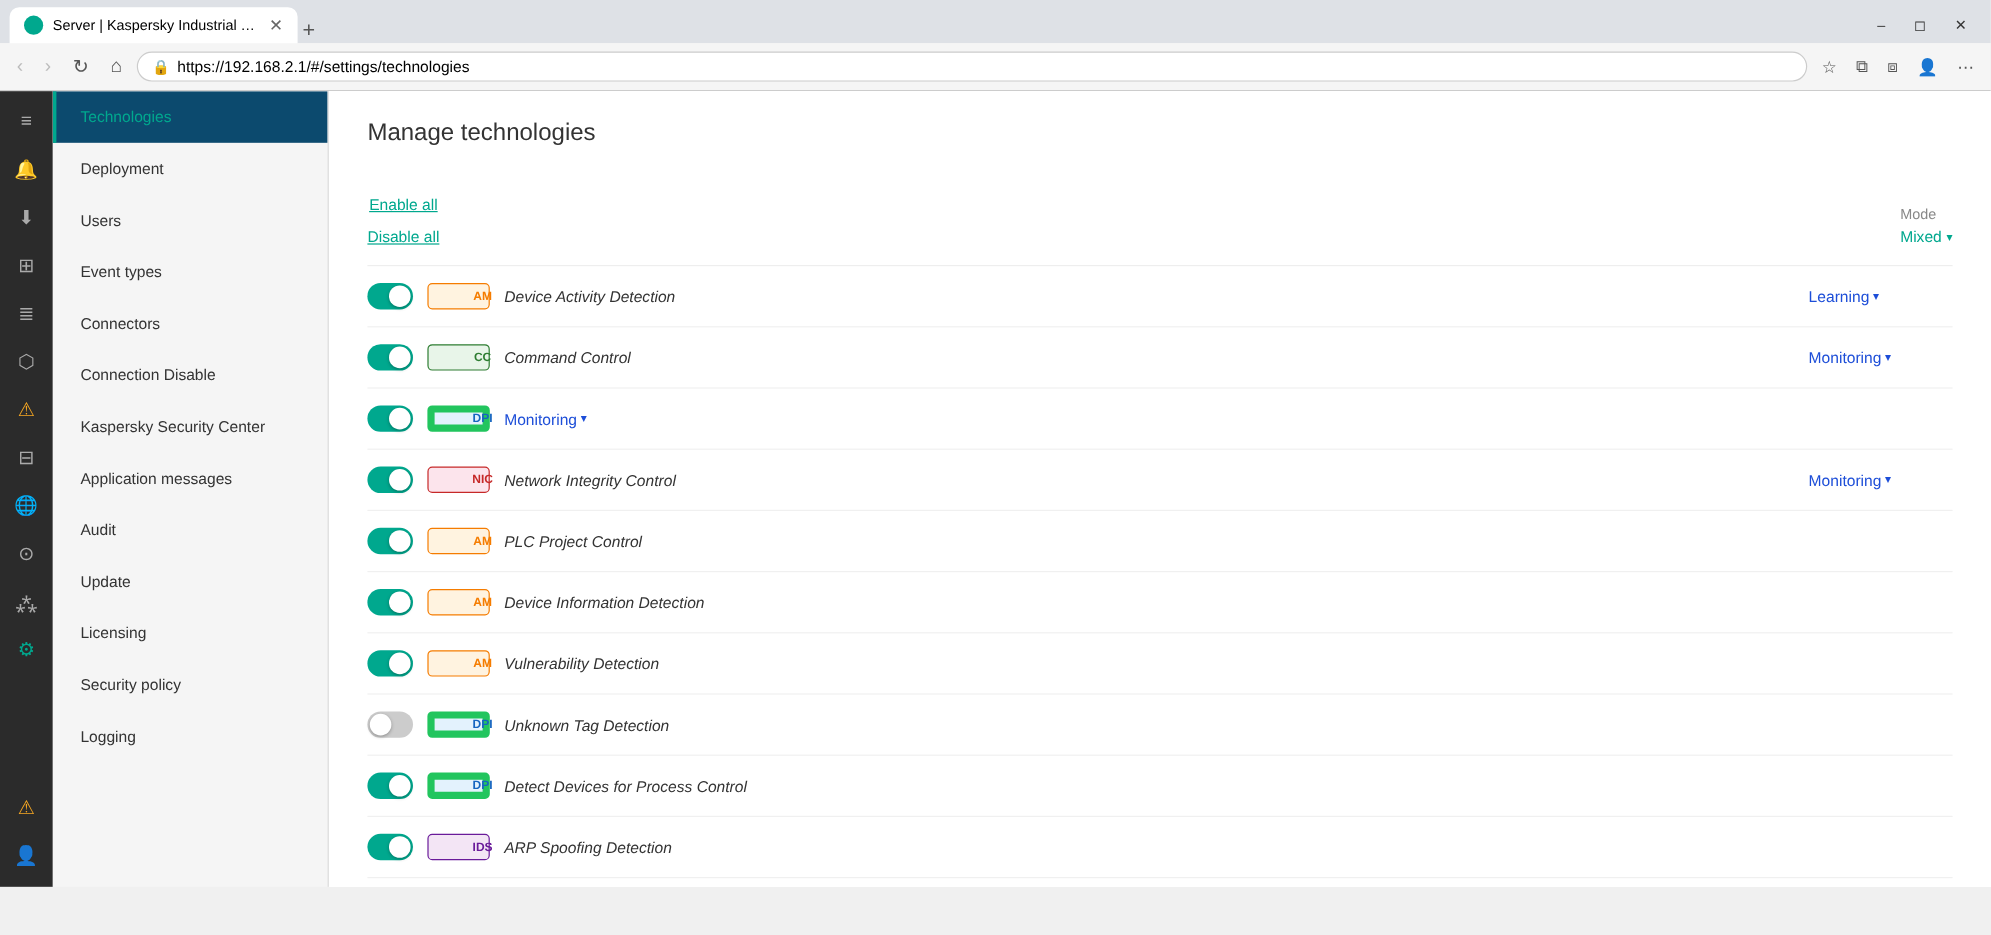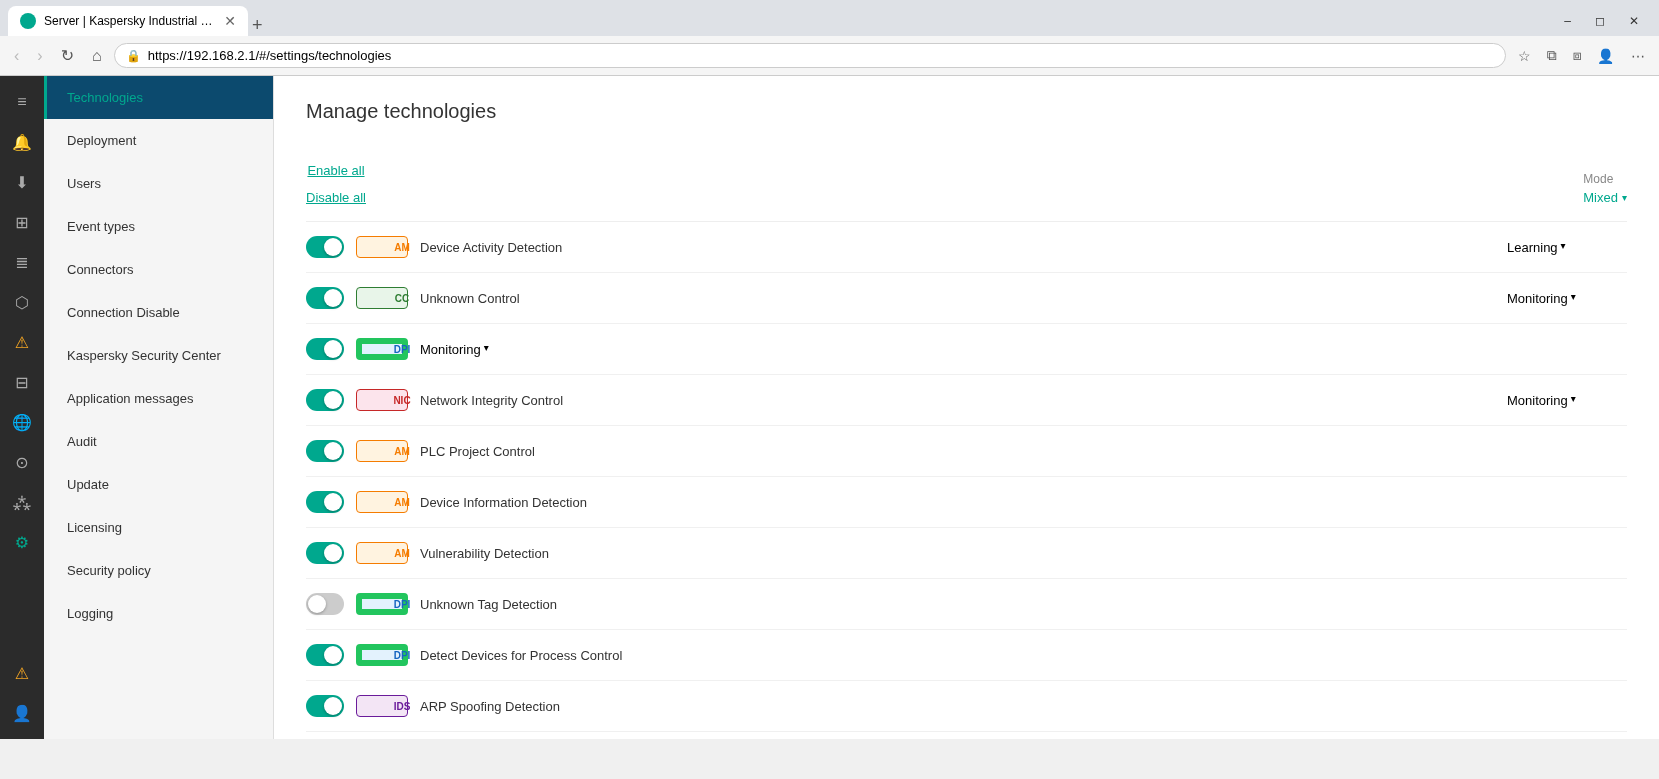--- a/index.html
+++ b/index.html
@@ -55,22 +55,22 @@
     .toggle.off { background: #ccc; }
     .toggle-knob { width: 18px; height: 18px; background: #fff; border-radius: 50%; position: absolute; top: 2px; transition: left 0.2s; box-shadow: 0 1px 3px rgba(0,0,0,0.3); }
     .toggle.on .toggle-knob { left: 18px; }
     .toggle.off .toggle-knob { left: 2px; }
     .badge { width: 52px; height: 22px; border-radius: 4px; display: flex; align-items: center; justify-content: center; font-size: 10px; font-weight: 600; flex-shrink: 0; padding-left: 40px; }
     .badge.am { background: #fff3e0; color: #f57c00; border: 1px solid #f57c00; }
     .badge.cc { background: #e8f5e9; color: #2e7d32; border: 1px solid #2e7d32; }
     .badge.dpi { background: #e3f2fd; color: #1565c0; border: 6px solid #22c55e; }
     .badge.nic { background: #fce4ec; color: #c62828; border: 1px solid #c62828; }
     .badge.ids { background: #f3e5f5; color: #6a1b9a; border: 1px solid #6a1b9a; }
-    .tech-name { flex: 1; font-size: 13px; color: #333; }
-    .mode-link { color: #000000; background: none; border: none; cursor: pointer; font-size: 13px; display: flex; align-items: flex-start; gap: 3px; min-width: 120px; }
+    .tech-name { flex: 1; font-size: 13px; color: #333; font-style: italic; }
+    .mode-link { color: #1d4ed8; background: none; border: none; cursor: pointer; font-size: 13px; display: flex; align-items: center; gap: 3px; min-width: 120px; }
     .chevron { font-size: 10px; }
   </style>
 </head>
 <body>
 
 <div class="browser-tab-bar">
   <div class="browser-tab">
     <span class="browser-tab-favicon"></span>
     <span class="browser-tab-title">Server | Kaspersky Industrial Cyb</span>
     <span class="browser-tab-close">✕</span>
@@ -164,21 +164,21 @@
           </div>
           <div class="badge am">AM</div>
           <span class="tech-name">Device Activity Detection</span>
           <button class="mode-link">Learning <span class="chevron">▾</span></button>
         </div>
         <div class="tech-row">
           <div class="toggle on">
             <div class="toggle-knob"></div>
           </div>
           <div class="badge cc">CC</div>
-          <span class="tech-name">Unknown Control</span>
+          <span class="tech-name">Command Control</span>
           <button class="mode-link">Monitoring <span class="chevron">▾</span></button>
         </div>
         <div class="tech-row">
           <div class="toggle on">
             <div class="toggle-knob"></div>
           </div>
           <div class="badge dpi">DPI</div>
           <button class="mode-link">Monitoring <span class="chevron">▾</span></button>
         </div>
         <div class="tech-row">

